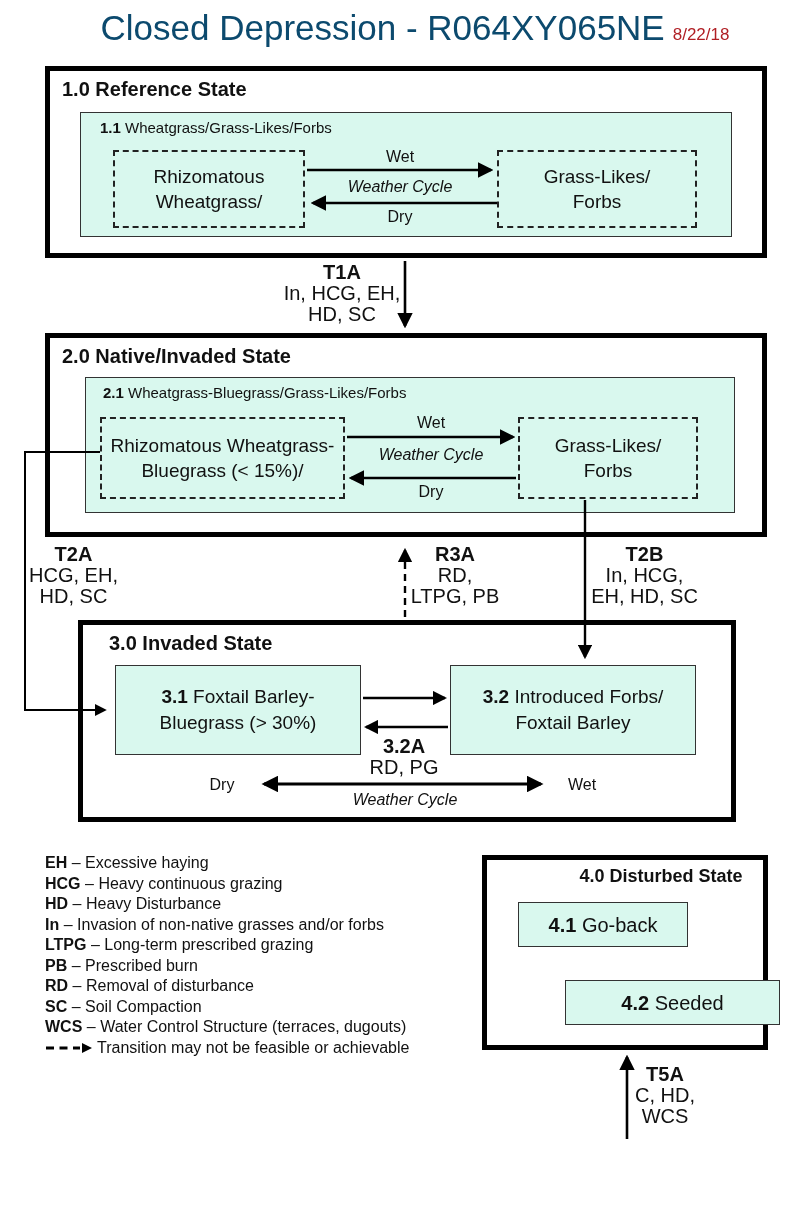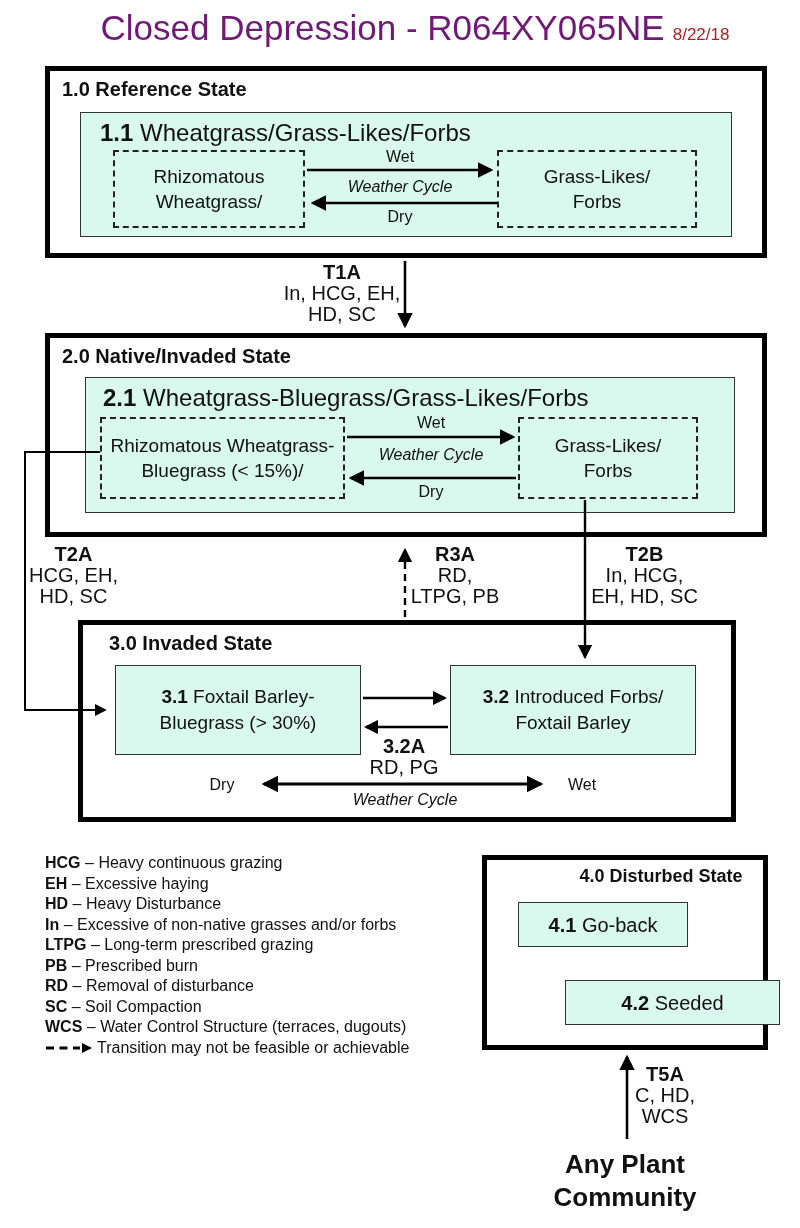--- a/index.html
+++ b/index.html
@@ -1,25 +1,25 @@
 <!DOCTYPE html>
 <html><head>
 <meta charset="utf-8">
 <style>
   html,body{margin:0;padding:0;background:#fff;}
   .canvas{position:relative;width:800px;height:1228px;background:#fff;overflow:hidden;
           font-family:"Liberation Sans",sans-serif;color:#111;}
   .abs{position:absolute;}
   .title-row{left:0;top:8px;width:800px;text-align:center;padding-left:30px;box-sizing:border-box;}
-  .title-main{font-size:35px;color:#701a75;letter-spacing:0;}
+  .title-main{font-size:35px;color:#0c4a6e;letter-spacing:0;}
   .title-date{font-size:17px;color:#B01E24;margin-left:8px;}
   .state{border:5px solid #000;background:#fff;box-sizing:border-box;}
   .state-title{font-size:20px;font-weight:bold;white-space:nowrap;}
   .community{background:#D9F8EE;border:1.5px solid #333;box-sizing:border-box;}
-  .community-title{font-size:24px;white-space:nowrap;}
+  .community-title{font-size:15px;white-space:nowrap;}
   .dashedbox{border:2px dashed #222;box-sizing:border-box;display:flex;align-items:center;justify-content:center;text-align:center;}
   .plant{font-size:19px;line-height:25px;}
   .mintbox{background:#D9F8EE;border:1.5px solid #333;box-sizing:border-box;display:flex;align-items:center;justify-content:center;text-align:center;font-size:19px;line-height:26px;}
   .lbl{font-size:16px;text-align:center;line-height:21px;}
   .it{font-style:italic;}
   .trans{font-size:20px;text-align:center;line-height:21px;}
   .trans b{display:block;}
   .legend{font-size:16px;line-height:20.5px;white-space:nowrap;}
   .lg-line{height:20.5px;}
   .dash-icon{vertical-align:-1px;margin-right:4px;}
@@ -96,24 +96,24 @@
   </div>
   <div class="abs trans" style="left:344px;top:736px;width:120px;">
     <b>3.2A</b>
     <span>RD, PG</span>
   </div>
   <div class="abs lbl" style="left:190px;top:774px;width:64px;">Dry</div>
   <div class="abs lbl" style="left:550px;top:774px;width:64px;">Wet</div>
   <div class="abs lbl it" style="left:315px;top:789px;width:180px;">Weather Cycle</div>
 
   <div class="abs legend" style="left:45px;top:853px;">
+    <div class="lg-line"><b>EH</b> <span>–</span> <span>Excessive haying</span></div>
     <div class="lg-line"><b>HCG</b> <span>–</span> <span>Heavy continuous grazing</span></div>
-    <div class="lg-line"><b>EH</b> <span>–</span> <span>Excessive haying</span></div>
     <div class="lg-line"><b>HD</b> <span>–</span> <span>Heavy Disturbance</span></div>
-    <div class="lg-line"><b>In</b> <span>–</span> <span>Excessive of non-native grasses and/or forbs</span></div>
+    <div class="lg-line"><b>In</b> <span>–</span> <span>Invasion of non-native grasses and/or forbs</span></div>
     <div class="lg-line"><b>LTPG</b> <span>–</span> <span>Long-term prescribed grazing</span></div>
     <div class="lg-line"><b>PB</b> <span>–</span> <span>Prescribed burn</span></div>
     <div class="lg-line"><b>RD</b> <span>–</span> <span>Removal of disturbance</span></div>
     <div class="lg-line"><b>SC</b> <span>–</span> <span>Soil Compaction</span></div>
     <div class="lg-line"><b>WCS</b> <span>–</span> <span>Water Control Structure (terraces, dugouts)</span></div>
     <div class="lg-line"><svg class="dash-icon" width="48" height="12">
           <line x1="1" y1="6" x2="35" y2="6" stroke="#000" stroke-width="3" stroke-dasharray="8 5.5"></line>
           <polygon points="37,1 47,6 37,11" fill="#000"></polygon>
         </svg><span>Transition may not be feasible or achievable</span></div>
   </div>
@@ -126,24 +126,20 @@
   <div class="abs mintbox" style="left:518px;top:980px;width:215px;height:45px;font-size:20px;margin-left:47px;">
     <div><b>4.2</b><span> Seeded</span></div>
   </div>
 
   <div class="abs trans" style="left:630px;top:1064px;width:70px;">
     <b>T5A</b>
     <span>C, HD,</span><br>
     <span>WCS</span>
   </div>
 
-  <div class="abs big-bold" style="left:480px;top:1148px;width:290px;">
-    <span>Any Plant</span><br>
-    <span>Community</span>
-  </div>
 
   <svg class="overlay" width="800" height="1228" viewBox="0 0 800 1228">
     <defs>
       <marker id="ah" viewBox="0 0 10 10" refX="8.5" refY="5" markerWidth="6" markerHeight="6" orient="auto-start-reverse">
         <path d="M0 0 L10 5 L0 10 Z" fill="#000"></path>
       </marker>
     </defs>
     <path d="M307 170 H491" stroke="#000" stroke-width="2.6" fill="none" marker-end="url(#ah)"></path>
     <path d="M497 203 H313" stroke="#000" stroke-width="2.6" fill="none" marker-end="url(#ah)"></path>
     <path d="M405 261 V326" stroke="#000" stroke-width="2.6" fill="none" marker-end="url(#ah)"></path>

